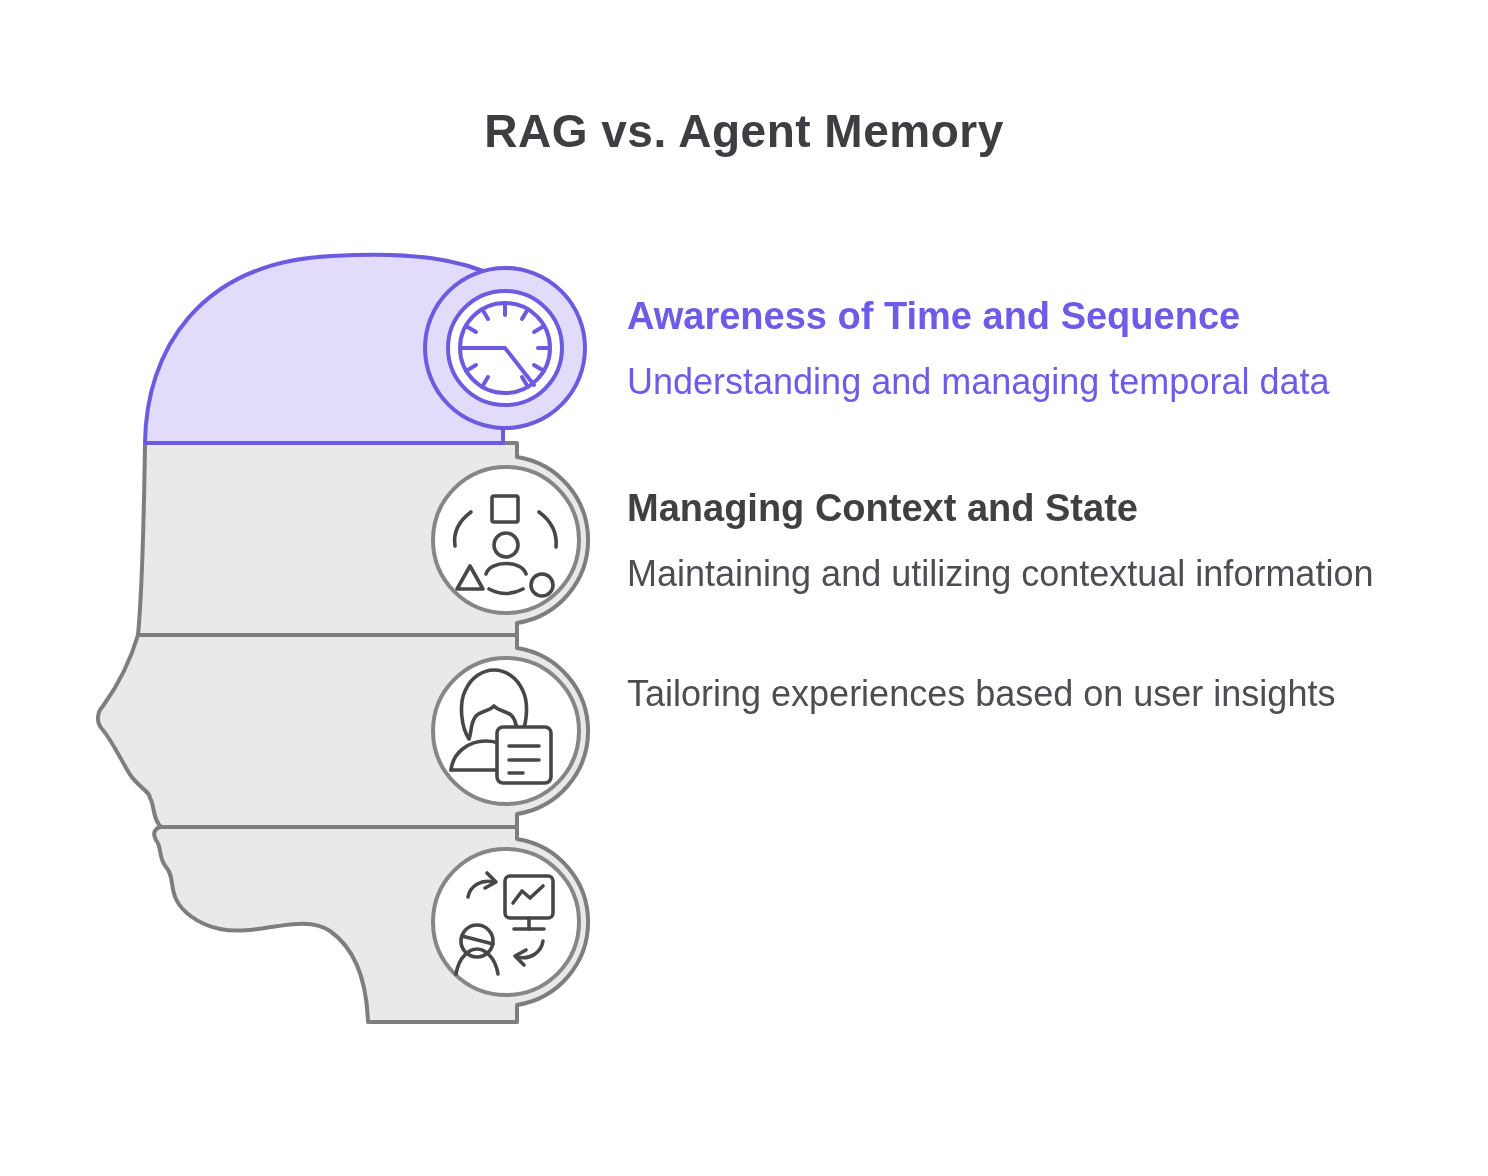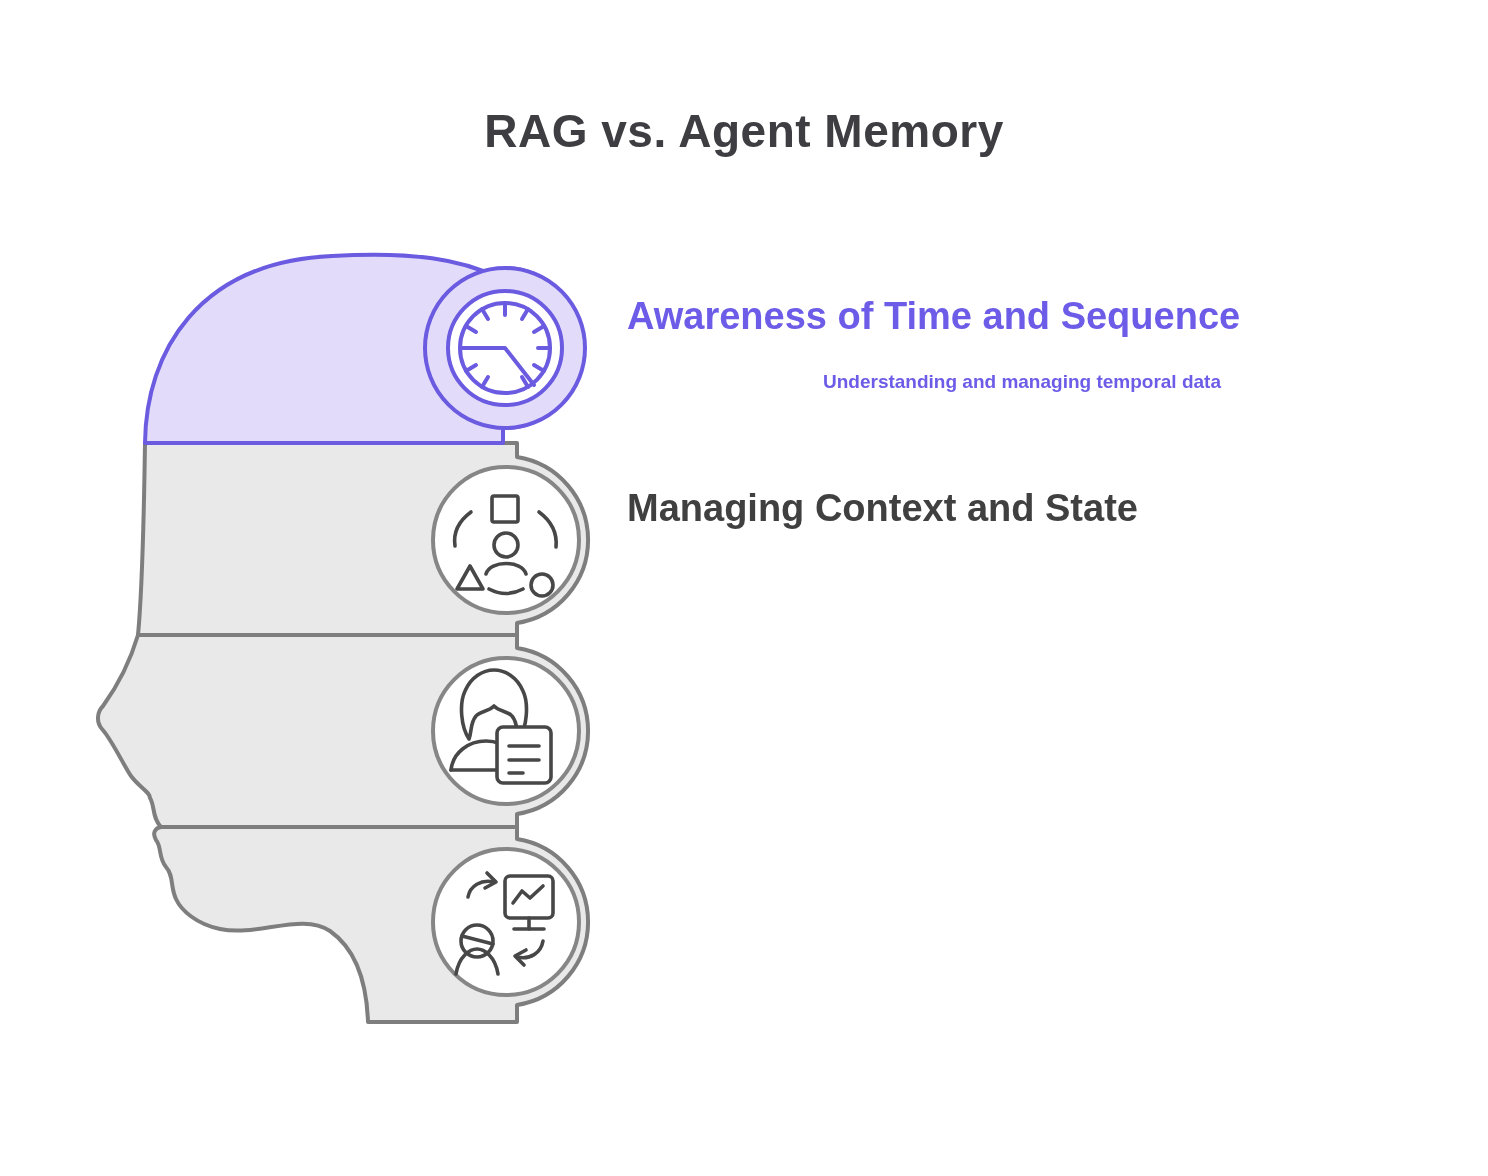--- a/index.html
+++ b/index.html
@@ -17,22 +17,22 @@
     text-align:center;
     font-size:46px;font-weight:bold;color:#3d3d42;
     letter-spacing:0.5px;
   }
   .section-text{position:absolute;left:627px;width:790px;}
   .section-heading{
     font-size:38px;font-weight:bold;color:#404040;
     line-height:46px;margin:0 0 26px 0;
   }
   .section-subtitle{
-    font-size:19px;font-weight:700;color:#4e4e52;
-    line-height:34px;margin:0;text-align:center;
+    font-size:36px;font-weight:400;color:#4e4e52;
+    line-height:34px;margin:0;
   }
   .sec-1 .section-heading,.sec-1 .section-subtitle{color:#6c5ce7;}
   .sec-1{top:293px;}
   .sec-2{top:485px;}
   .sec-3{top:677px;}
   .sec-4{top:869px;}
 </style>
 </head>
 <body>
 
@@ -130,21 +130,23 @@
     </g>
   </svg>
 
   <div class="section-text sec-1">
     <h2 class="section-heading">Awareness of Time and Sequence</h2>
     <p class="section-subtitle">Understanding and managing temporal data</p>
   </div>
 
   <div class="section-text sec-2">
     <h2 class="section-heading">Managing Context and State</h2>
+    <p class="section-subtitle">Maintaining and utilizing contextual information</p>
   </div>
 
   <div class="section-text sec-3">
+    <p class="section-subtitle">Tailoring experiences based on user insights</p>
   </div>
 
   <div class="section-text sec-4">
   </div>
 
 </div>
 
 </body></html>

